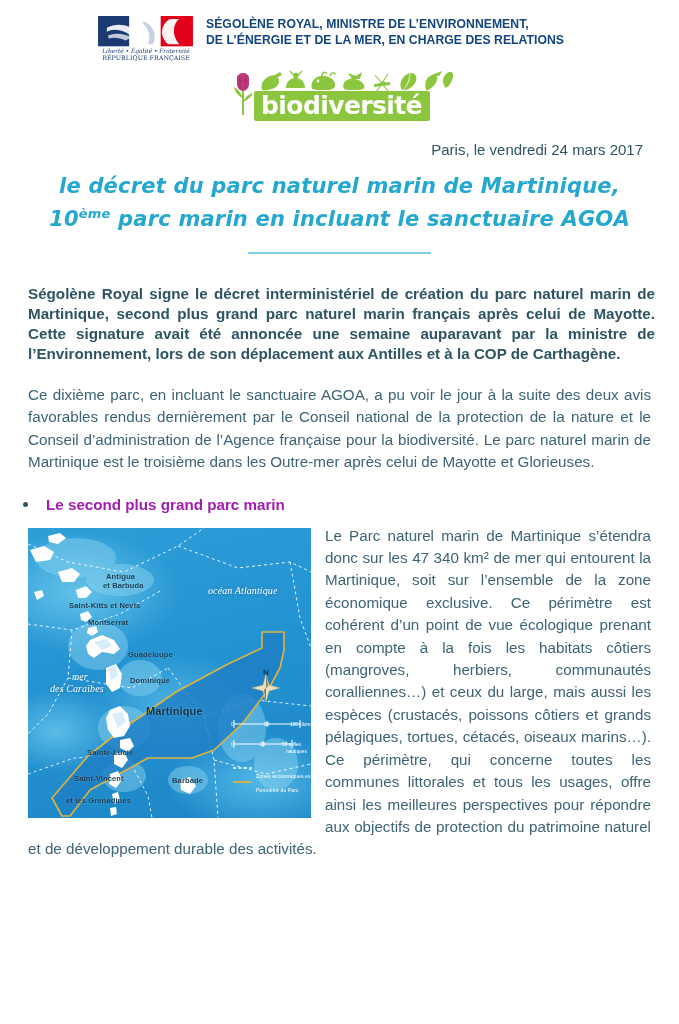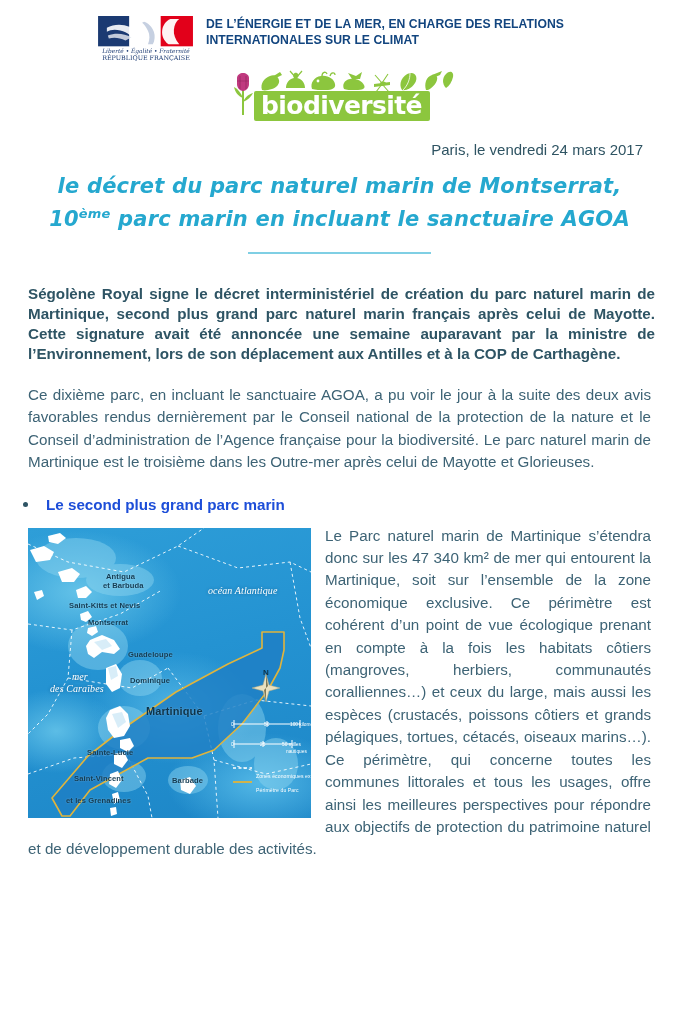--- a/index.html
+++ b/index.html
@@ -141,21 +141,21 @@
   }
   .para {
     margin: 20px 28px 0 28px;
     color: #3d6375;
     font-size: 15.2px;
     line-height: 22.4px;
     text-align: justify;
   }
   .bullet-head {
     margin: 22px 28px 0 46px;
-    color: #1d4ed8;
+    color: #a21caf;
     font-size: 15.2px;
     font-weight: bold;
     position: relative;
   }
   .bullet-head .dot {
     position: absolute;
     left: -23px;
     top: 6px;
     width: 5px;
     height: 5px;
@@ -250,22 +250,22 @@
         <rect x="130" y="0" width="66" height="62" fill="#e2001a"></rect>
         <path d="M150 6 C140 10 134 20 133 30 C132 40 136 50 146 58 L168 58 C160 48 156 38 157 28 C158 18 162 10 168 6 Z" fill="#ffffff" opacity="0.95"></path>
         <path d="M20 24 C34 16 52 16 66 22 C78 27 86 36 92 46 L74 46 C66 36 52 28 36 28 C30 28 24 30 20 32 Z" fill="#ffffff" opacity="0.9"></path>
         <path d="M22 40 C38 34 56 36 70 44 L58 50 C46 44 34 43 24 46 Z" fill="#dfe4ec" opacity="0.85"></path>
         <path d="M96 12 C104 14 112 22 116 32 C119 40 118 50 114 58 L104 58 C108 48 108 38 104 30 C100 22 96 17 92 14 Z" fill="#8ea2c4" opacity="0.5"></path>
         <text x="100" y="76" font-family="DejaVu Serif, serif" font-size="12" font-style="italic" fill="#1b3a72" text-anchor="middle">Liberté • Égalité • Fraternité</text>
         <text x="100" y="90" font-family="DejaVu Serif, serif" font-size="13" fill="#1b3a72" text-anchor="middle" letter-spacing="0">RÉPUBLIQUE FRANÇAISE</text>
       </svg>
     </div>
     <div class="ministry-title">
+      <div>SÉGOLÈNE ROYAL, MINISTRE DE L’ENVIRONNEMENT,</div>
       <div>DE L’ÉNERGIE ET DE LA MER, EN CHARGE DES RELATIONS</div>
-      <div>INTERNATIONALES SUR LE CLIMAT</div>
     </div>
   </div>
 
   <div class="biodiv-wrap">
     <div class="biodiv">
       <svg class="biodiv-silhouettes" viewBox="0 0 198 24">
         <g fill="#8cc63e">
           <path d="M6 20 C4 14 8 8 14 6 C18 4 22 6 23 10 C24 14 20 18 16 19 C12 20 9 21 6 20 Z"></path>
           <path d="M16 7 L24 2 L26 5 L18 9 Z"></path>
           <path d="M30 18 C30 13 33 9 38 8 C36 5 38 2 41 3 C43 4 43 7 41 8 C46 9 49 13 49 18 Z"></path>
@@ -294,21 +294,21 @@
         <path d="M5 9 L17 9" stroke="#8a2258" stroke-width="0.7" fill="none" opacity="0.6"></path>
       </svg>
       <div class="biodiv-band"></div>
       <div class="biodiv-word">biodiversité</div>
     </div>
   </div>
 
   <div class="date-line">Paris, le vendredi 24 mars 2017</div>
 
   <div class="doc-title">
-    <div>le décret du parc naturel marin de Montserrat,</div>
+    <div>le décret du parc naturel marin de Martinique,</div>
     <div>
       <span>10</span><span class="ord">ème</span><span> parc marin en incluant le sanctuaire AGOA</span>
     </div>
   </div>
   <div class="rule"></div>
 
   <p class="lead">Ségolène Royal signe le décret interministériel de création du parc naturel marin de Martinique, second plus grand parc naturel marin français après celui de Mayotte. Cette signature avait été annoncée une semaine auparavant par la ministre de l’Environnement, lors de son déplacement aux Antilles et à la COP de Carthagène.</p>
 
   <p class="para">Ce dixième parc, en incluant le sanctuaire AGOA, a pu voir le jour à la suite des deux avis favorables rendus dernièrement par le Conseil national de la protection de la nature et le Conseil d’administration de l’Agence française pour la biodiversité. Le parc naturel marin de Martinique est le troisième dans les Outre-mer après celui de Mayotte et Glorieuses.</p>
 

